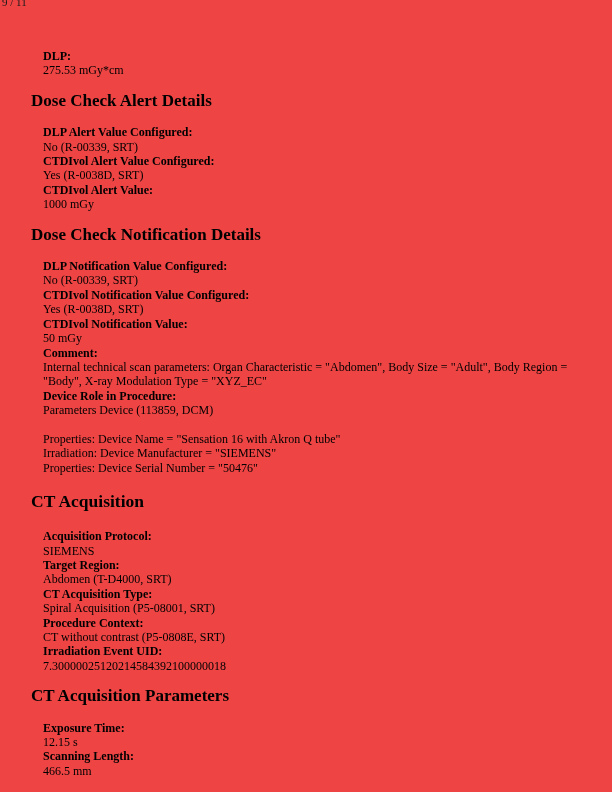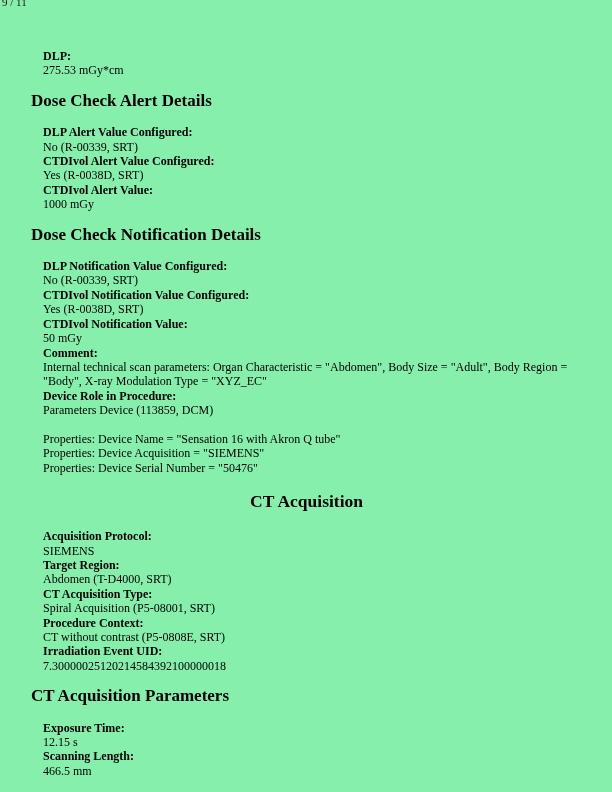--- a/index.html
+++ b/index.html
@@ -4,21 +4,21 @@
 <style>
   html, body {
     margin: 0;
     padding: 0;
     background: #ffffff;
   }
   .page {
     position: relative;
     width: 612px;
     height: 792px;
-    background: #86efac;
+    background: #ef4444;
     color: #000000;
     font-family: "Liberation Serif", "DejaVu Serif", serif;
     font-size: 12px;
     line-height: 14.4px;
     overflow: hidden;
   }
   .page-indicator {
     position: absolute;
     top: -4px;
     left: 2px;
@@ -42,21 +42,20 @@
     font-size: 17px;
     font-weight: bold;
     line-height: 14.4px;
     margin: 16px 0 17px 0;
   }
   .chapter-heading {
     font-size: 17.5px;
     font-weight: bold;
     line-height: 22px;
     margin: 15px 0 17px 0;
-    text-align: center;
   }
   .props-block {
     margin-top: 14.4px;
   }
   section { margin: 12px; padding: 0; }
 </style>
 </head>
 <body>
 
 <div class="page">
@@ -89,21 +88,21 @@
       <div class="field-label">CTDIvol Notification Value:</div>
       <div class="field-value">50 mGy</div>
       <div class="field-label">Comment:</div>
       <div class="field-value">Internal technical scan parameters: Organ Characteristic = "Abdomen", Body Size = "Adult", Body Region = "Body", X-ray Modulation Type = "XYZ_EC"</div>
       <div class="field-label">Device Role in Procedure:</div>
       <div class="field-value">Parameters Device (113859, DCM)</div>
     </section>
 
     <section class="props-block">
       <div class="field-value">Properties: Device Name = "Sensation 16 with Akron Q tube"</div>
-      <div class="field-value">Properties: Device Acquisition = "SIEMENS"</div>
+      <div class="field-value">Irradiation: Device Manufacturer = "SIEMENS"</div>
       <div class="field-value">Properties: Device Serial Number = "50476"</div>
     </section>
 
     <h1 class="chapter-heading">CT Acquisition</h1>
     <section>
       <div class="field-label">Acquisition Protocol:</div>
       <div class="field-value">SIEMENS</div>
       <div class="field-label">Target Region:</div>
       <div class="field-value">Abdomen (T-D4000, SRT)</div>
       <div class="field-label">CT Acquisition Type:</div>

